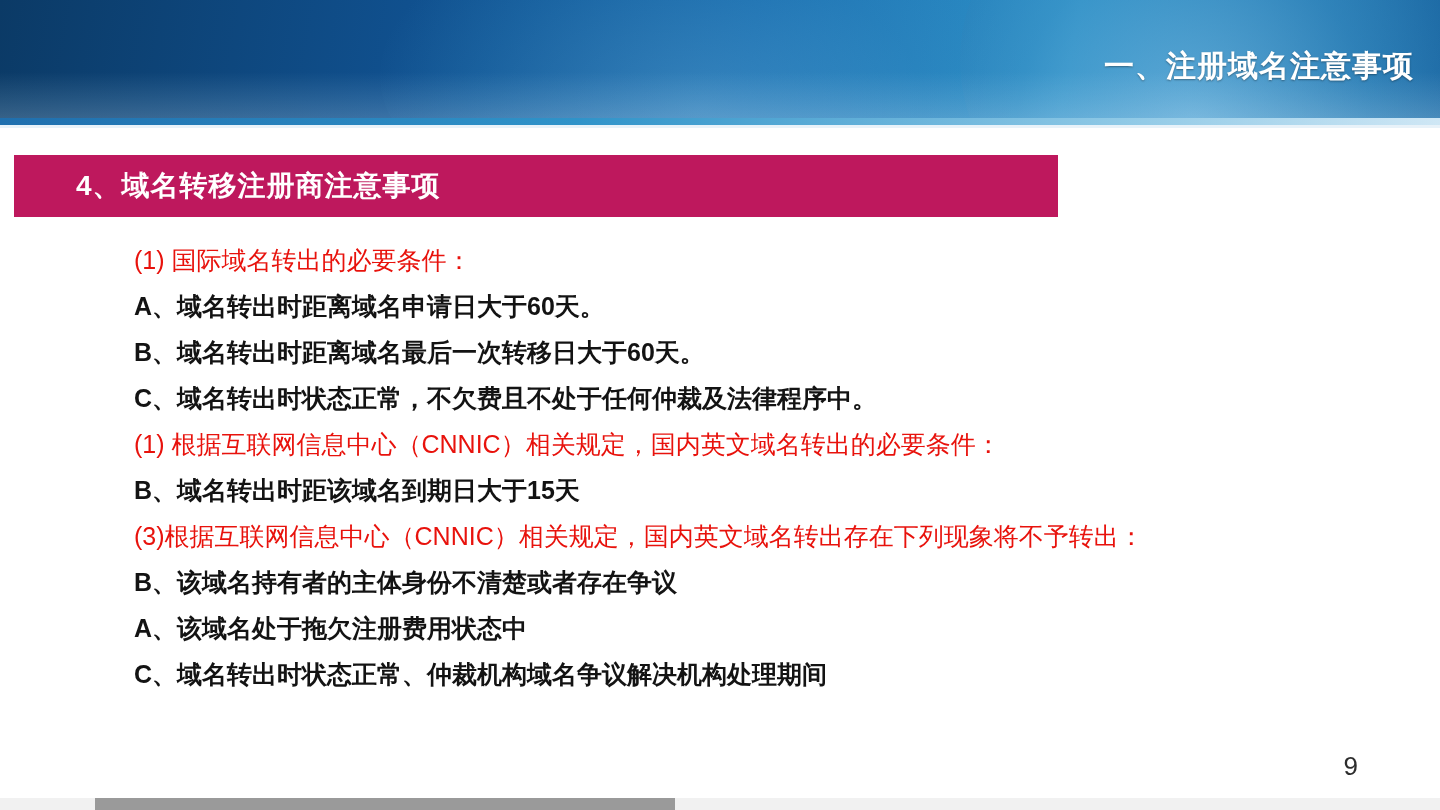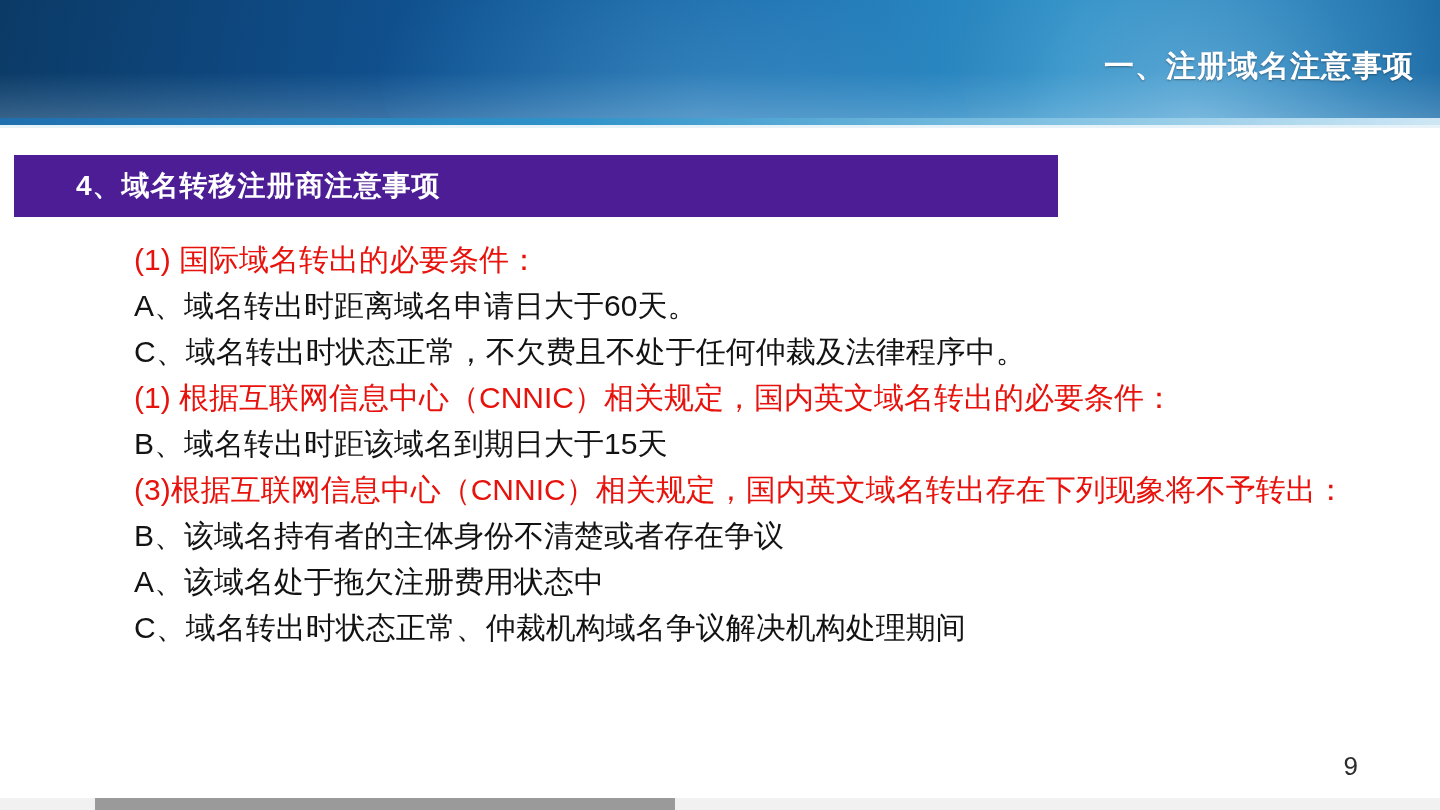--- a/index.html
+++ b/index.html
@@ -83,54 +83,55 @@
     background: #e8f2f9;
   }
 
   
   .section-bar {
     position: absolute;
     left: 14px;
     top: 155px;
     width: 1044px;
     height: 62px;
-    background: #4c1d95;
+    background: #be185d;
     display: flex;
     align-items: center;
   }
   .section-bar .section-title {
     color: #ffffff;
     font-size: 28px;
     font-weight: bold;
     margin-left: 62px;
     letter-spacing: 1px;
     white-space: nowrap;
   }
 
   
   .body-block {
     position: absolute;
     left: 134px;
     top: 237px;
     width: 1270px;
   }
   .line {
-    font-size: 30px;
+    font-size: 25px;
     line-height: 1.0;
     height: 46px;
     display: flex;
     align-items: center;
     white-space: nowrap;
     color: #1a1a1a;
   }
   .line.red {
     color: #e8120c;
   }
   .line.black {
     color: #131313;
+    font-weight: bold;
   }
 
   
   .page-number {
     position: absolute;
     right: 82px;
     bottom: 28px;
     font-size: 26px;
     color: #2d2d2d;
   }
@@ -173,20 +174,21 @@
   <div class="header-rule"></div>
   <div class="header-rule2"></div>
 
   <div class="section-bar">
     <div class="section-title">4、域名转移注册商注意事项</div>
   </div>
 
   <div class="body-block">
     <div class="line red">(1) 国际域名转出的必要条件：</div>
     <div class="line black">A、域名转出时距离域名申请日大于60天。</div>
+    <div class="line black">B、域名转出时距离域名最后一次转移日大于60天。</div>
     <div class="line black">C、域名转出时状态正常，不欠费且不处于任何仲裁及法律程序中。</div>
     <div class="line red">(1) 根据互联网信息中心（CNNIC）相关规定，国内英文域名转出的必要条件：</div>
     <div class="line black">B、域名转出时距该域名到期日大于15天</div>
     <div class="line red">(3)根据互联网信息中心（CNNIC）相关规定，国内英文域名转出存在下列现象将不予转出：</div>
     <div class="line black">B、该域名持有者的主体身份不清楚或者存在争议</div>
     <div class="line black">A、该域名处于拖欠注册费用状态中</div>
     <div class="line black">C、域名转出时状态正常、仲裁机构域名争议解决机构处理期间</div>
   </div>
 
   <div class="page-number">9</div>

